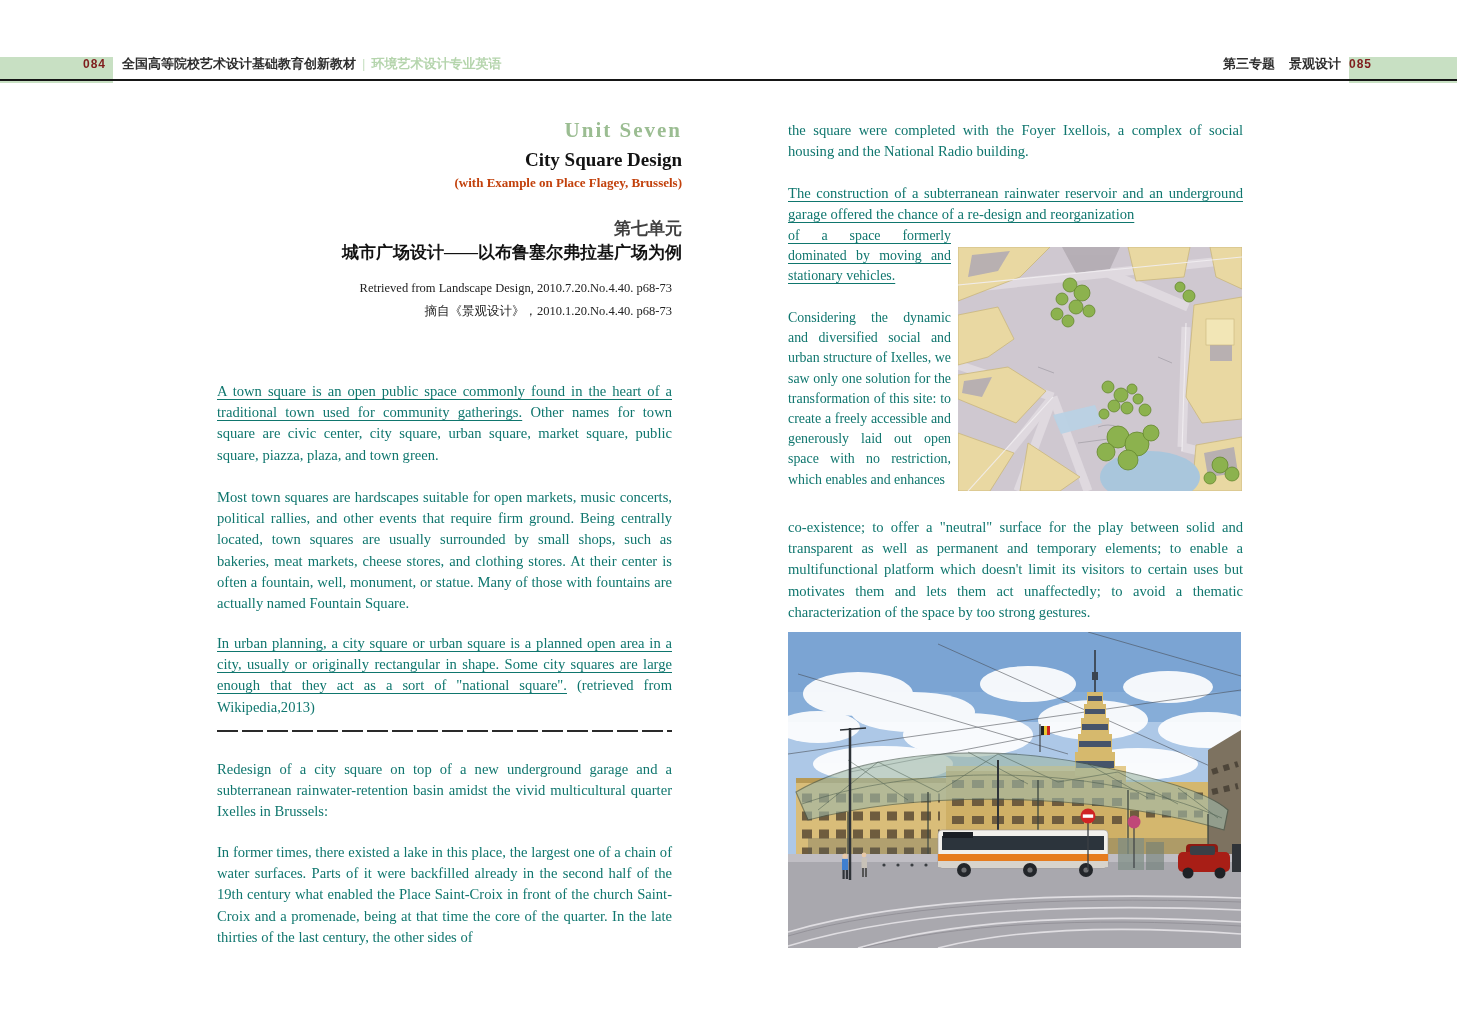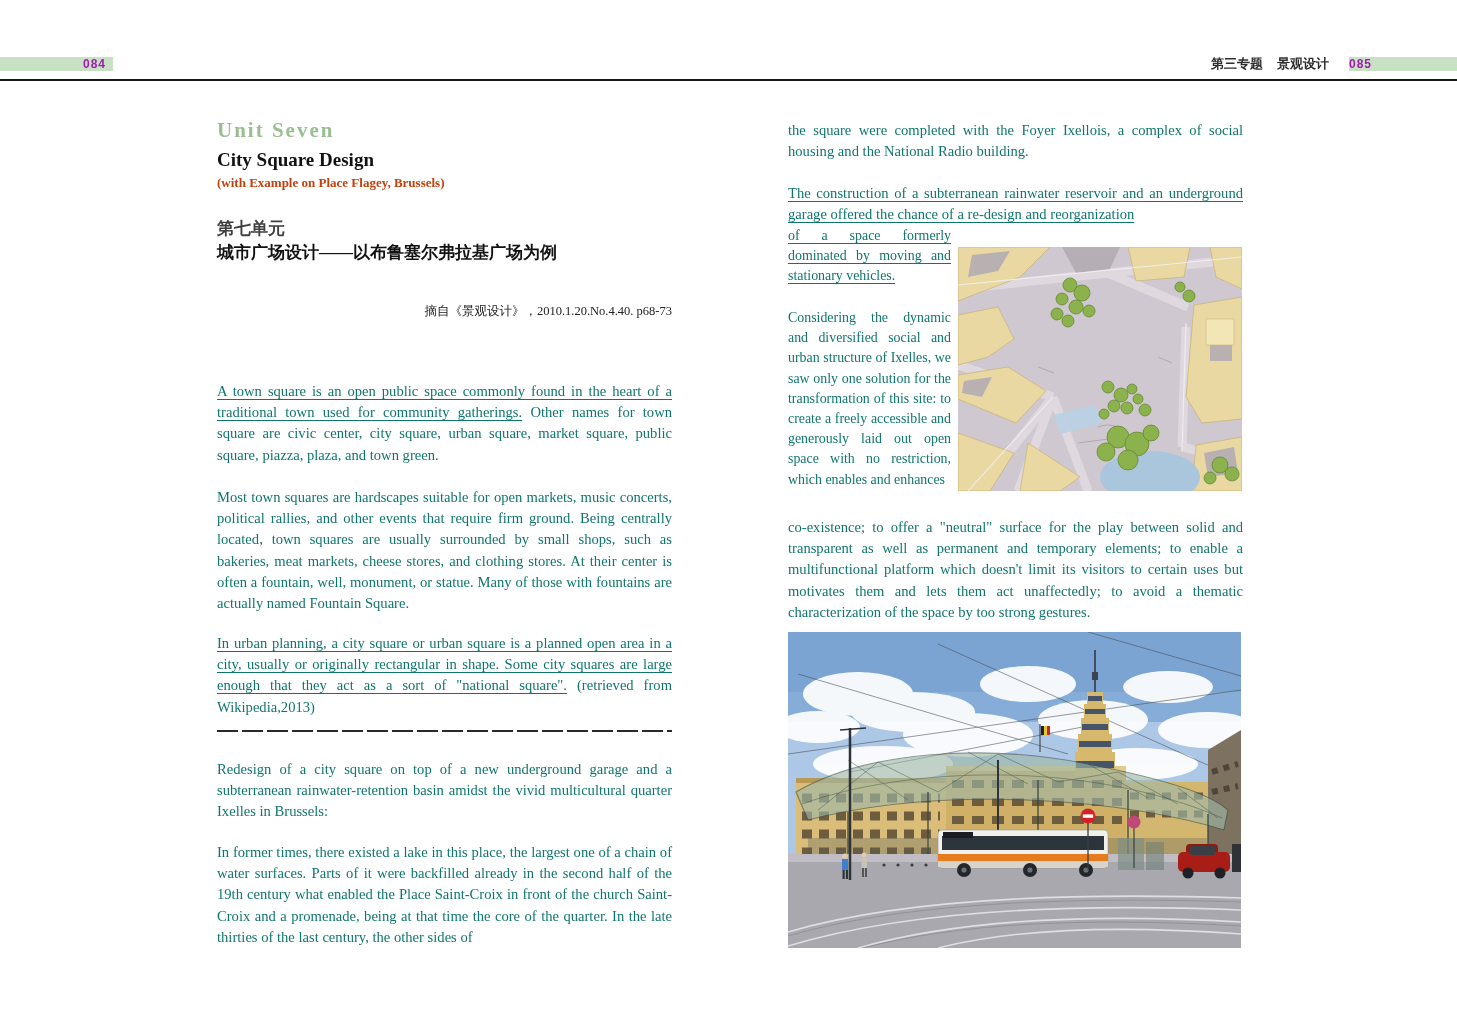--- a/index.html
+++ b/index.html
@@ -1,33 +1,33 @@
 <!DOCTYPE html>
 <html><head>
 <meta charset="utf-8">
 <style>
   html,body{margin:0;padding:0;background:#ffffff;}
   #canvas{position:relative;width:1457px;height:1024px;background:#ffffff;overflow:hidden;
           font-family:"Liberation Serif", serif;color:#1a1a1a;}
   
-  .hbar{position:absolute;top:57px;height:14px;background:#c8e0c3;
+  .hbar{position:absolute;top:57px;height:26px;background:#c8e0c3;
         font-family:"Liberation Sans", sans-serif;font-weight:bold;font-size:12px;
-        color:#a21caf;line-height:14px;letter-spacing:1px;}
+        color:#7f1d1d;line-height:14px;letter-spacing:1px;}
   .hbar.left{left:0;width:113px;text-align:right;padding-right:7px;box-sizing:border-box;}
   .hbar.right{right:0;width:108px;text-align:left;box-sizing:border-box;}
   .htxt{position:absolute;top:55px;font-family:"Liberation Sans", sans-serif;
         font-weight:bold;font-size:13px;color:#2e2e2e;white-space:nowrap;}
   .htxt.left{left:122px;}
-  .htxt.right{right:128px;}
+  .htxt.right{right:116px;}
   .hsep{color:#c8e0c3;font-weight:normal;margin:0 6px;}
   .hsub{color:#b5d5ad;}
   .hgap{display:inline-block;width:14px;}
   .hrule{position:absolute;left:0;top:79px;width:1457px;height:2px;background:#161616;}
   
-  .tt{position:absolute;left:217px;width:455px;text-align:left;font-weight:bold;}
+  .tt{position:absolute;left:227px;width:455px;text-align:right;font-weight:bold;}
   .unit{top:118px;font-size:21px;color:#9bbd92;letter-spacing:2px;}
   .ten1{top:149px;font-size:19px;color:#121212;}
   .ten2{top:175px;font-size:13px;color:#c2410c;}
   .tcn1{top:217px;font-size:17px;color:#404040;}
   .tcn2{top:241px;font-size:17px;color:#121212;}
   .src{position:absolute;left:217px;width:455px;text-align:right;font-size:12.5px;color:#222;}
   .src1{top:281px;}
   .src2{top:303px;}
   
   .para{position:absolute;left:217px;width:455px;font-size:14.6px;line-height:21.2px;
@@ -41,31 +41,35 @@
   .figmap{position:absolute;left:958px;top:247px;width:284px;height:244px;}
   .figphoto{position:absolute;left:788px;top:632px;width:453px;height:316px;}
   svg{display:block;}
 </style>
 </head>
 <body>
 
 <div id="canvas">
 
   <div class="hbar left">084</div>
+  <div class="htxt left">
+    <span>全国高等院校艺术设计基础教育创新教材</span><span class="hsep">|</span><span class="hsub">环境艺术设计专业英语</span>
+  </div>
   <div class="htxt right">
     <span>第三专题</span><span class="hgap"></span><span>景观设计</span>
   </div>
   <div class="hbar right">085</div>
   <div class="hrule"></div>
 
   <div class="tt unit">Unit Seven</div>
   <div class="tt ten1">City Square Design</div>
   <div class="tt ten2">(with Example on Place Flagey, Brussels)</div>
   <div class="tt tcn1">第七单元</div>
   <div class="tt tcn2">城市广场设计——以布鲁塞尔弗拉基广场为例</div>
+  <div class="src src1">Retrieved from Landscape Design, 2010.7.20.No.4.40. p68-73</div>
   <div class="src src2">摘自《景观设计》，2010.1.20.No.4.40. p68-73</div>
 
   <div class="para" style="top:381px;">
     <span class="u">A town square is an open public space commonly found in the heart of a traditional town used for community gatherings.</span><span> Other names for town square are civic center, city square, urban square, market square, public square, piazza, plaza, and town green.</span>
   </div>
   <div class="para" style="top:487px;">Most town squares are hardscapes suitable for open markets, music concerts, political rallies, and other events that require firm ground. Being centrally located, town squares are usually surrounded by small shops, such as bakeries, meat markets, cheese stores, and clothing stores. At their center is often a fountain, well, monument, or statue. Many of those with fountains are actually named Fountain Square.</div>
   <div class="para" style="top:633px;">
     <span class="u">In urban planning, a city square or urban square is a planned open area in a city, usually or originally rectangular in shape. Some city squares are large enough that they act as a sort of "national square".</span><span> (retrieved from Wikipedia,2013)</span>
   </div>
   <div class="divider"></div>

